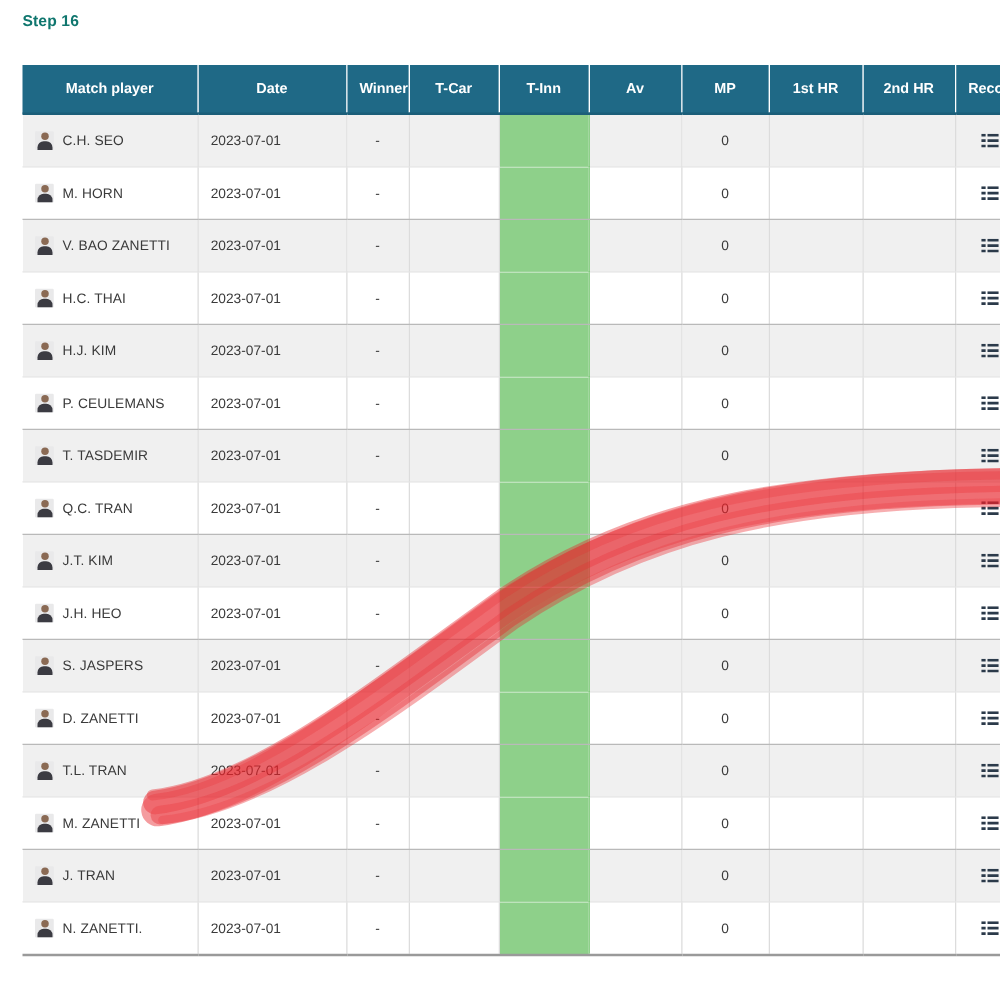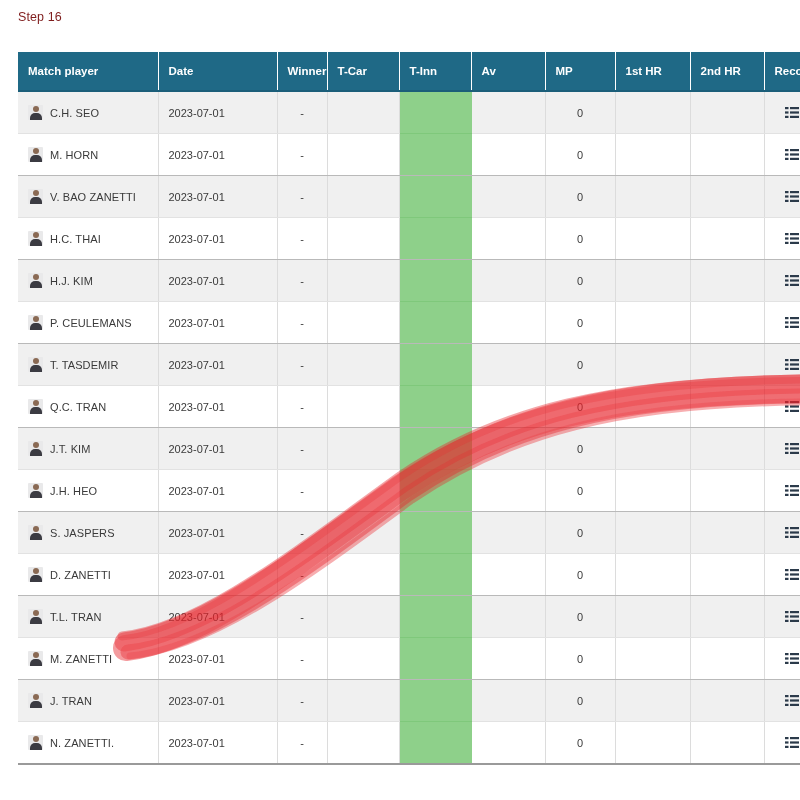--- a/index.html
+++ b/index.html
@@ -15,22 +15,22 @@
     overflow: hidden;
     position: relative;
   }
 
   
   #step-label {
     position: absolute;
     left: 18px;
     top: 10px;
     font-size: 12.5px;
-    font-weight: 400;
-    color: #7f1d1d;
+    font-weight: 700;
+    color: #0f766e;
     letter-spacing: 0.1px;
   }
 
   
   #table-wrap {
     position: absolute;
     left: 18px;
     top: 52px;
     width: 771px;
   }
@@ -39,21 +39,21 @@
     border-collapse: collapse;
     table-layout: fixed;
     font-size: 11px;
     color: #333333;
   }
   table.match-table thead th {
     background: #1f6986;
     color: #ffffff;
     font-size: 11.5px;
     font-weight: 700;
-    text-align: left;
+    text-align: center;
     padding: 0 10px;
     height: 38px;
     border-right: 1px solid #ffffff;
     border-bottom: 2px solid #1b5e79;
     white-space: nowrap;
     vertical-align: middle;
   }
   table.match-table thead th:last-child {
     border-right: none;
   }

